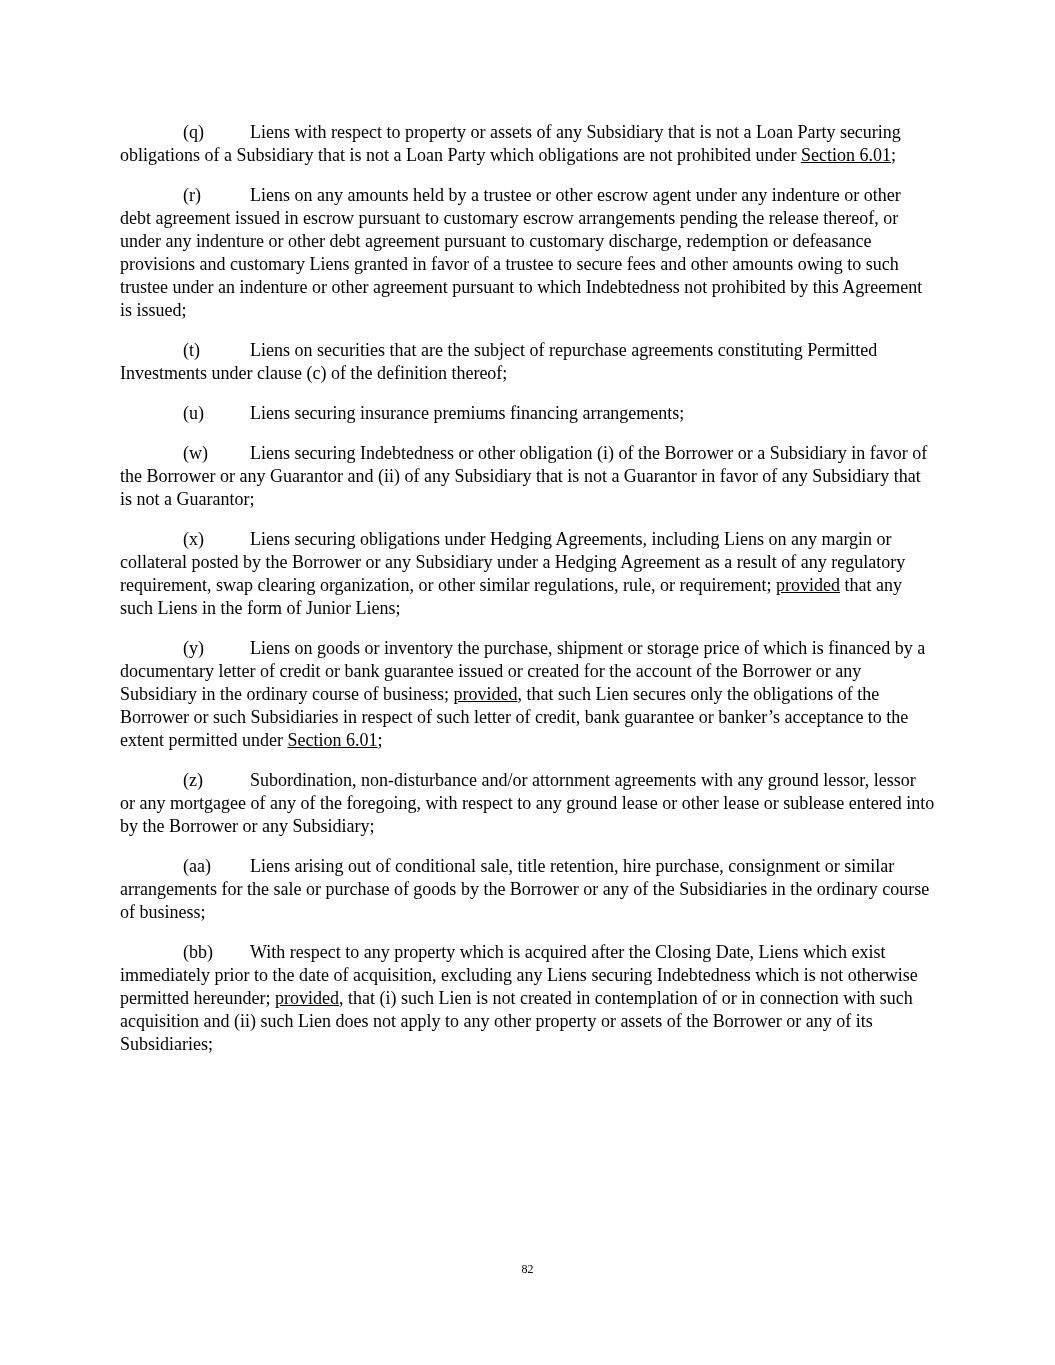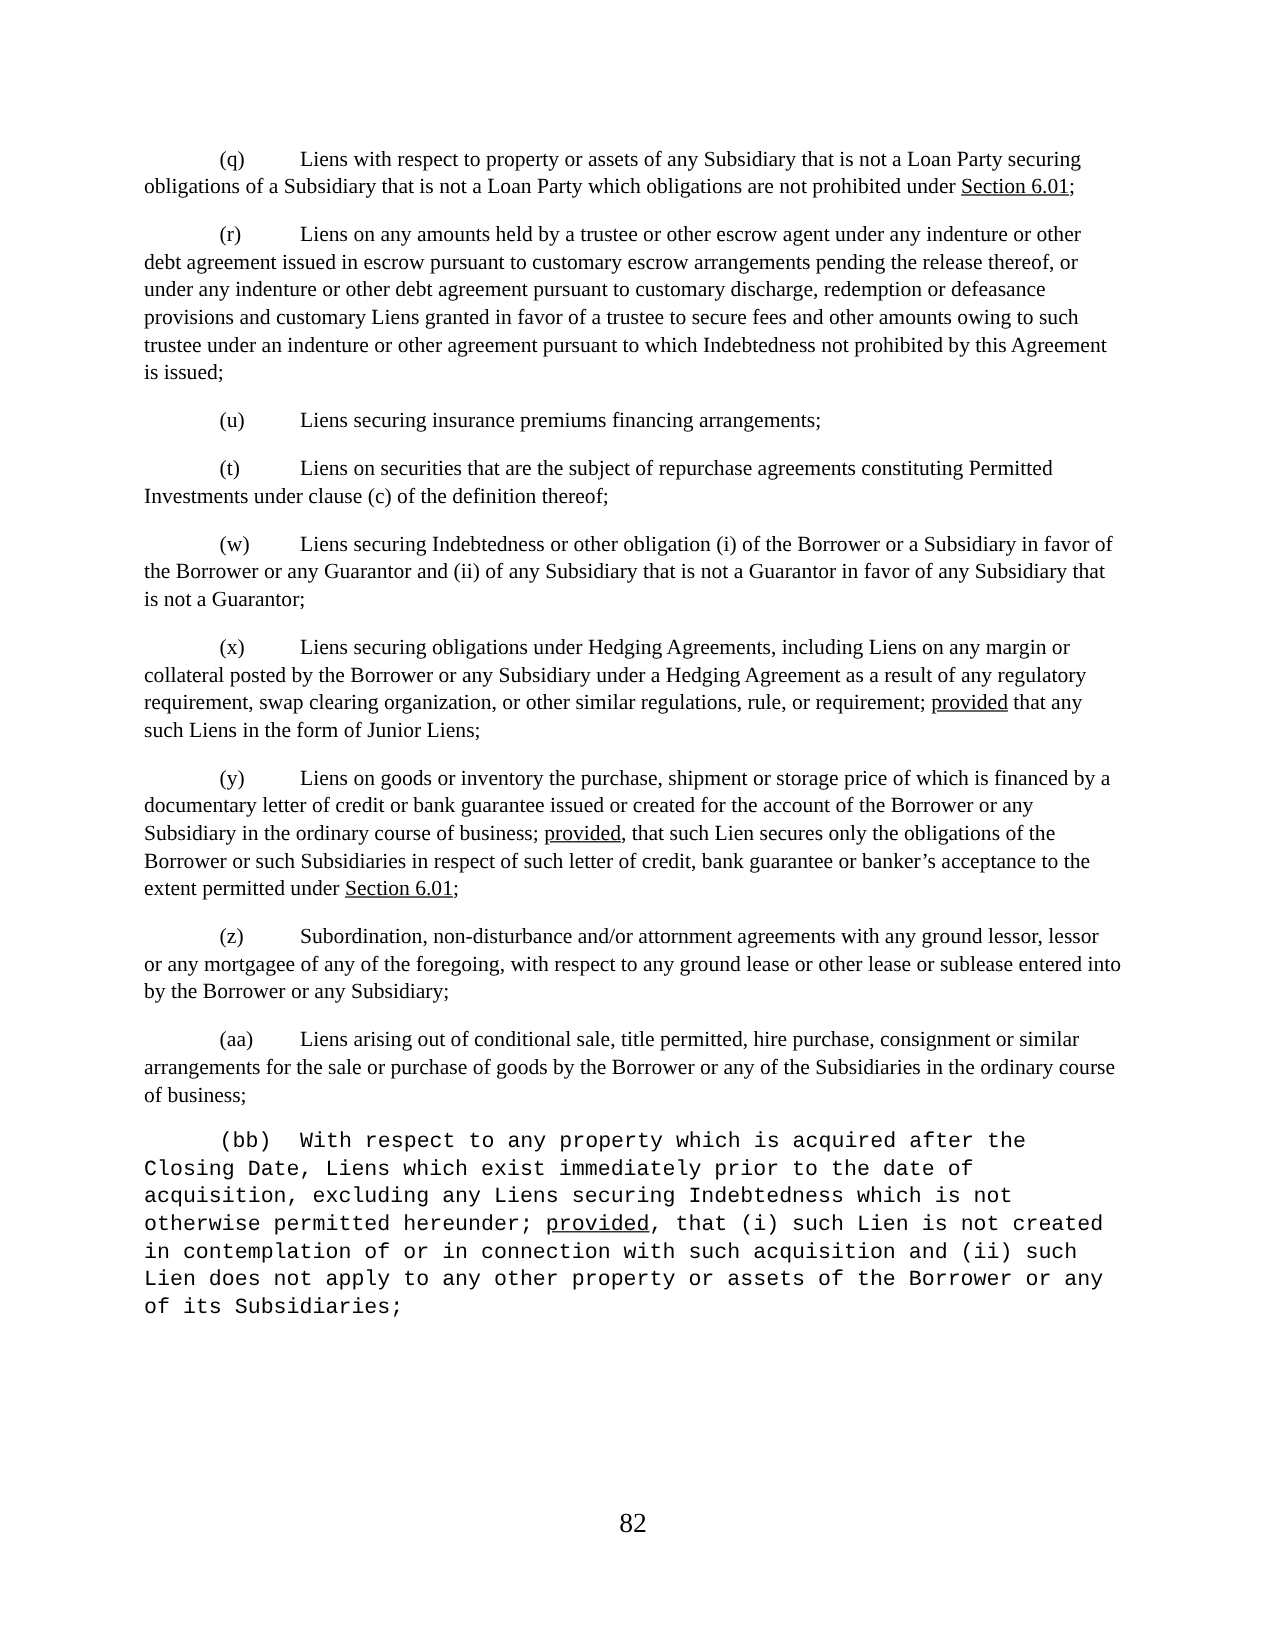--- a/index.html
+++ b/index.html
@@ -18,47 +18,47 @@
     top: 121px;
     width: 815px;
   }
   p.para {
     margin: 0 0 17px 0;
     font-size: 18px;
     line-height: 23px;
     text-indent: 63px;
     text-align: left;
   }
-  p.para:last-child { margin-bottom: 0; font-family: Liberation Mono, monospace; }
+  p.para:last-child { margin-bottom: 0; }
   .label {
     display: inline-block;
     width: 67px;
     text-indent: 0;
   }
   .u { text-decoration: underline; }
   .page-number {
     position: absolute;
     top: 1258px;
     left: 0;
     width: 100%;
     text-align: center;
-    font-size: 23px;
+    font-size: 12px;
     line-height: 23px;
   }
 </style>
 </head>
 <body>
 
 <div class="page">
   <div class="content">
       <p class="para"><span class="label">(q)</span><span>Liens with respect to property or assets of any Subsidiary that is not a Loan Party securing obligations of a Subsidiary that is not a Loan Party which obligations are not prohibited under </span><span class="u">Section 6.01</span><span>;</span></p>
       <p class="para"><span class="label">(r)</span><span>Liens on any amounts held by a trustee or other escrow agent under any indenture or other debt agreement issued in escrow pursuant to customary escrow arrangements pending the release thereof, or under any indenture or other debt agreement pursuant to customary discharge, redemption or defeasance provisions and customary Liens granted in favor of a trustee  to secure fees and other amounts owing to such trustee under an indenture or other agreement pursuant to which Indebtedness not prohibited by this Agreement is issued;</span></p>
+      <p class="para"><span class="label">(t)</span><span>Liens on securities that are the subject of repurchase agreements constituting Permitted Investments under clause (c) of the definition thereof;</span></p>
       <p class="para"><span class="label">(u)</span><span>Liens securing insurance premiums financing arrangements;</span></p>
-      <p class="para"><span class="label">(t)</span><span>Liens on securities that are the subject of repurchase agreements constituting Permitted Investments under clause (c) of the definition thereof;</span></p>
       <p class="para"><span class="label">(w)</span><span>Liens securing Indebtedness or other obligation (i) of the Borrower or a Subsidiary in favor of the Borrower or any Guarantor and (ii) of any Subsidiary that is not a Guarantor in favor of any Subsidiary that is not a Guarantor;</span></p>
       <p class="para"><span class="label">(x)</span><span>Liens securing obligations under Hedging Agreements, including Liens on any margin or collateral posted by the Borrower or any Subsidiary under a Hedging Agreement as a result of any regulatory requirement, swap clearing organization, or other similar regulations, rule, or requirement; </span><span class="u">provided</span><span> that any such Liens in the form of Junior Liens;</span></p>
       <p class="para"><span class="label">(y)</span><span>Liens on goods or inventory the purchase, shipment or storage price of which is financed by a documentary letter of credit or bank guarantee issued or created for the account of the Borrower or any Subsidiary in the ordinary course of business; </span><span class="u">provided</span><span>, that such Lien secures only the obligations of the Borrower or such Subsidiaries in respect of such letter of credit, bank guarantee or banker’s acceptance to the extent permitted under </span><span class="u">Section 6.01</span><span>;</span></p>
       <p class="para"><span class="label">(z)</span><span>Subordination, non-disturbance and/or attornment agreements with any ground lessor, lessor or any mortgagee of any of the foregoing, with respect to any ground lease or other lease or sublease entered into by the Borrower or any Subsidiary;</span></p>
-      <p class="para"><span class="label">(aa)</span><span>Liens arising out of conditional sale, title permitted, hire purchase, consignment or similar arrangements for the sale or purchase of goods by the Borrower or any of the Subsidiaries in the ordinary course of business;</span></p>
+      <p class="para"><span class="label">(aa)</span><span>Liens arising out of conditional sale, title retention, hire purchase, consignment or similar arrangements for the sale or purchase of goods by the Borrower or any of the Subsidiaries in the ordinary course of business;</span></p>
       <p class="para"><span class="label">(bb)</span><span>With respect to any property which is acquired after the Closing Date, Liens which exist immediately prior to the date of acquisition, excluding any Liens securing Indebtedness which is not otherwise permitted hereunder; </span><span class="u">provided</span><span>, that (i) such Lien is not created in contemplation of or in connection with such acquisition and (ii) such Lien does not apply to any other property or assets of the Borrower or any of its Subsidiaries;</span></p>
     </div>
   <div class="page-number">82</div>
 </div>
 
 </body></html>

